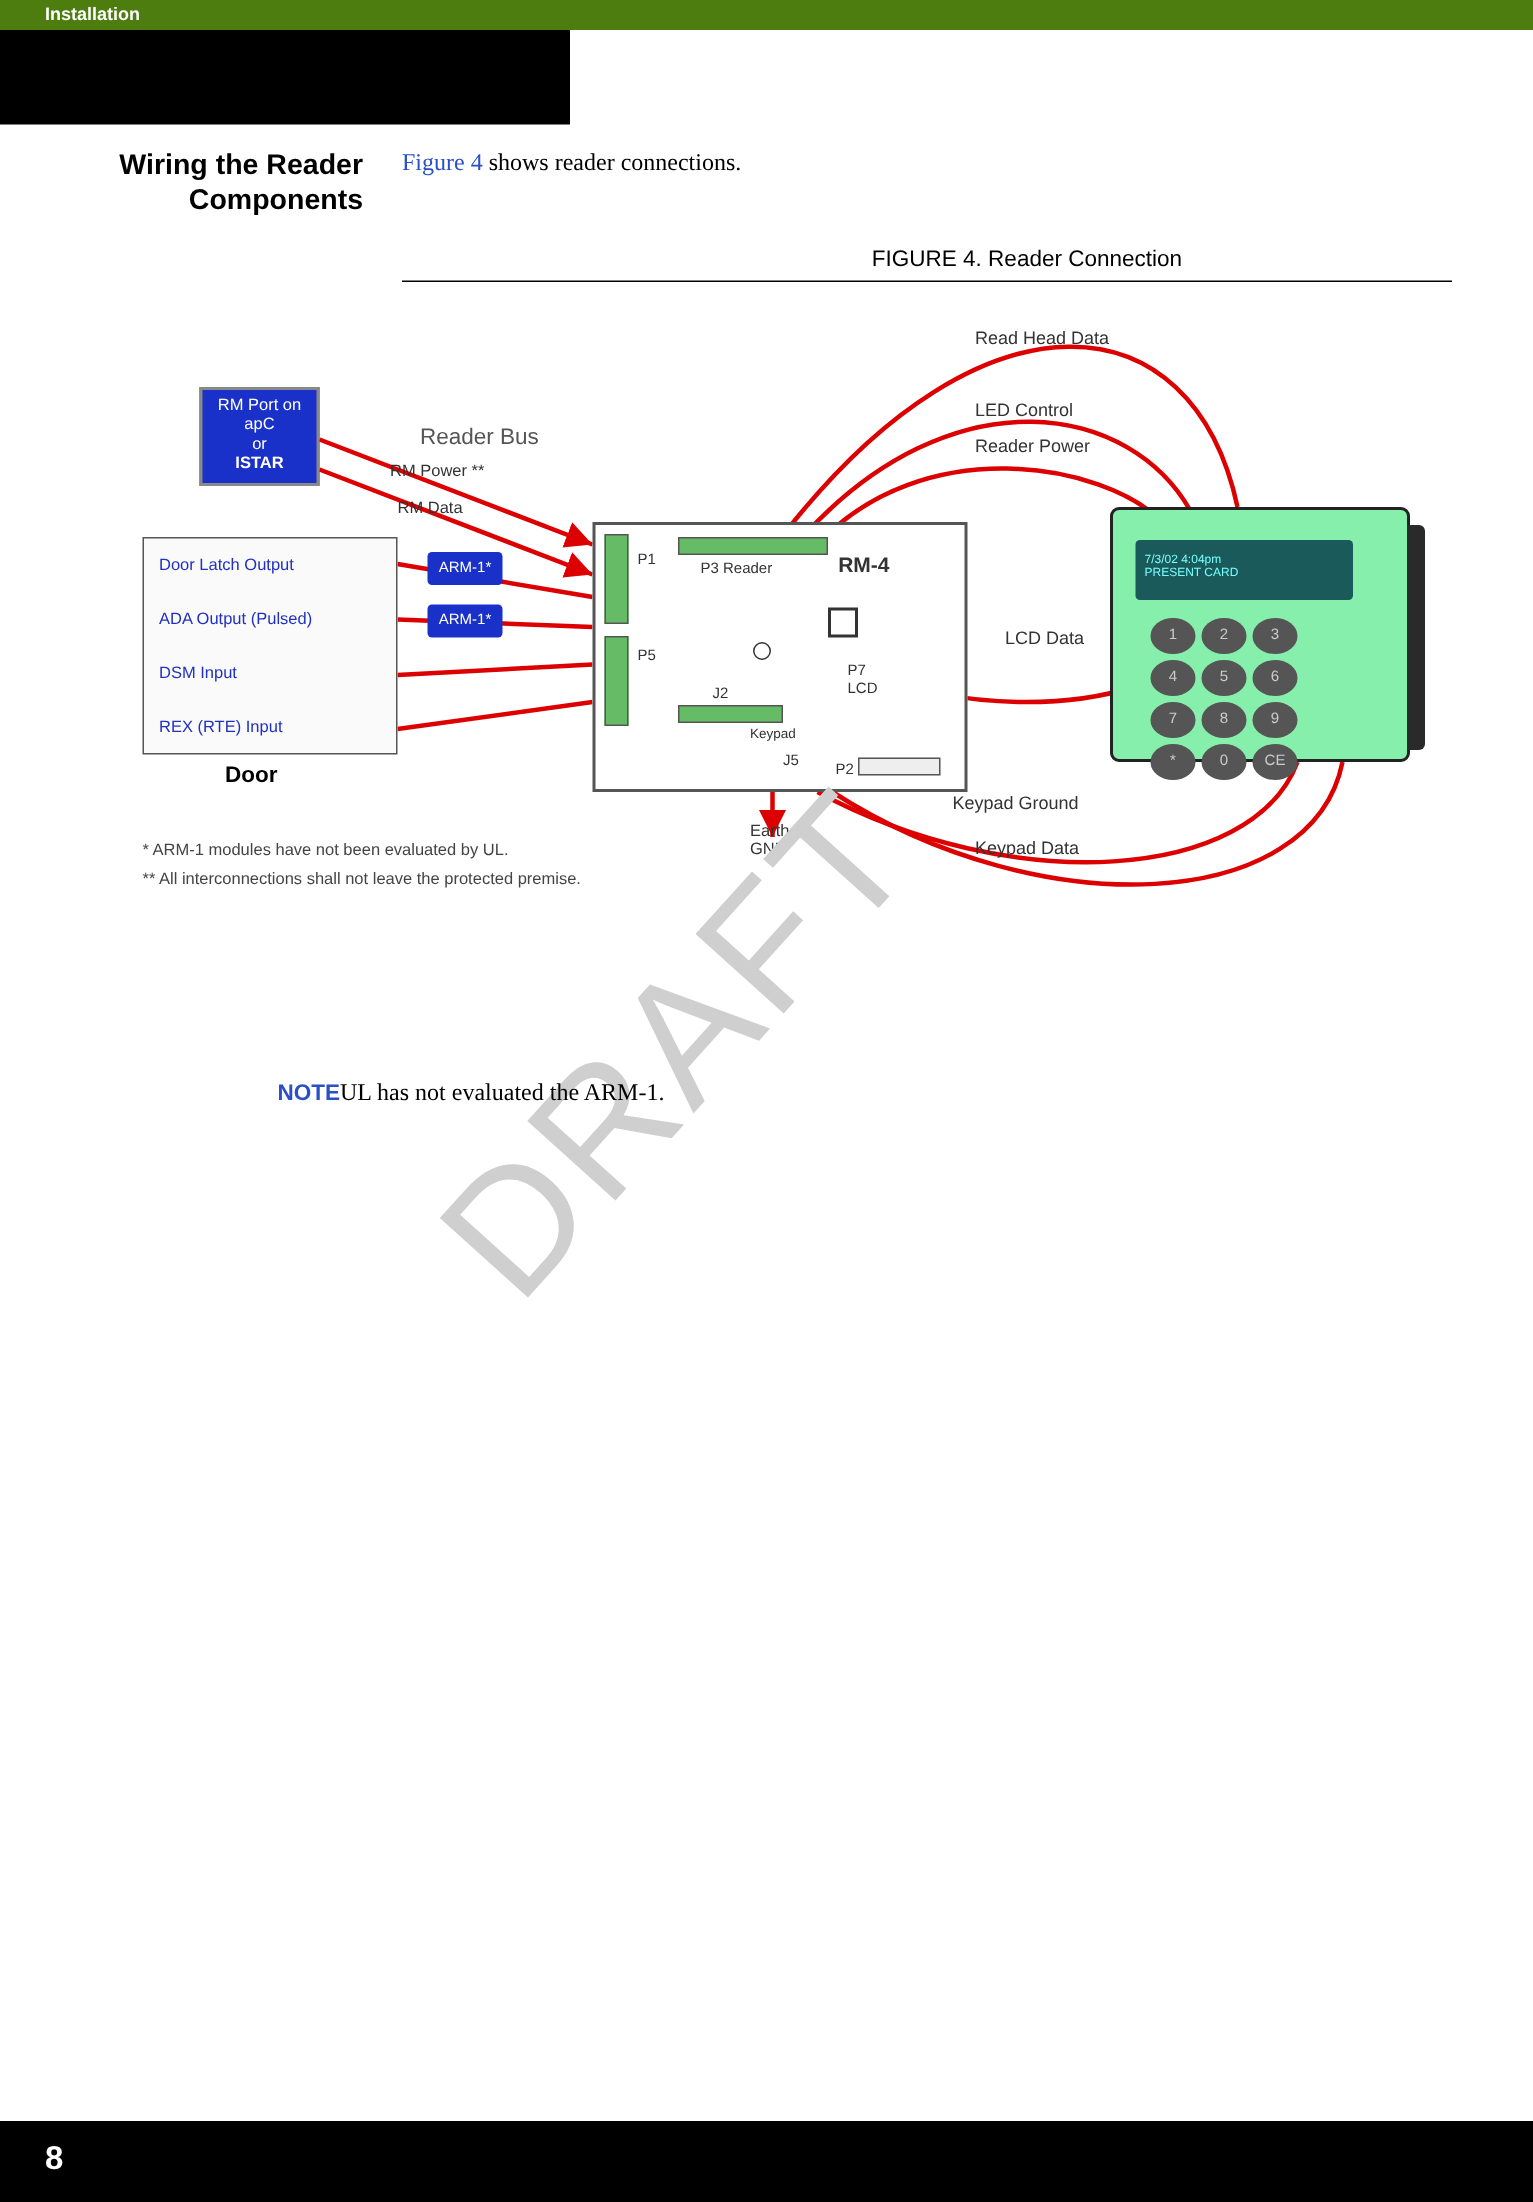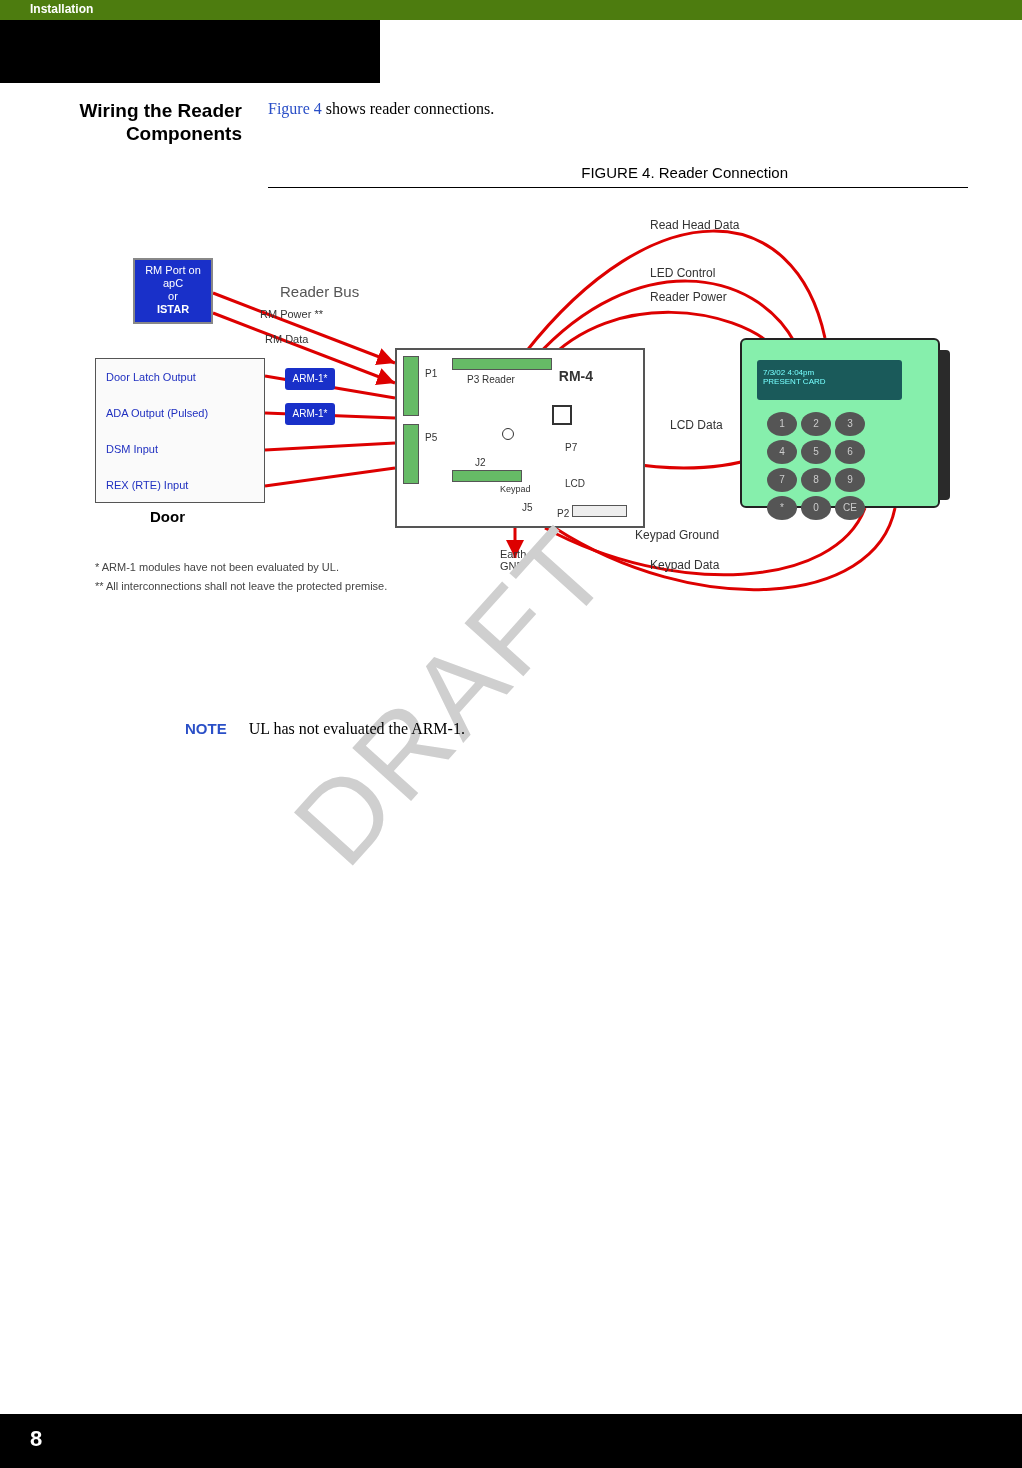--- a/index.html
+++ b/index.html
@@ -90,21 +90,21 @@
     background:#2a2a2a; border-radius:0 4px 4px 0;
   }
   .footnotes { position:absolute; left:0; top:340px; font-size:11px; color:#444; line-height:1.8;}
   .watermark {
     position:absolute; left:250px; top:530px;
     font-size:115px; color:#cfcfcf; font-weight:400;
     transform:rotate(-48deg); transform-origin:center;
     font-family:Arial,sans-serif; letter-spacing:4px;
     pointer-events:none;
   }
-  .note-row { position:absolute; top:620px; left:185px; display:flex; gap:22px; }
+  .note-row { position:absolute; top:620px; left:185px; display:flex; }
   .note-label { color:#2a4fc7; font-weight:bold; font-size:15px; font-family:Arial,sans-serif;}
   .note-text { font-size:16px; font-family:"Times New Roman",serif; }
   .footer-bar {
     position:absolute; bottom:0; left:0; width:1022px; height:54px; background:#000;
   }
   .footer-bar .pg {
     position:absolute; left:30px; top:12px; color:#fff; font-weight:bold;
     font-size:22px; font-family:Arial,sans-serif;
   }
   svg.wires { position:absolute; left:0; top:0; width:870px; height:430px; pointer-events:none;}
@@ -191,21 +191,21 @@
       <div class="p-label" style="left:70px; top:24px;">P3 Reader</div>
       <div class="connector-block" style="left:6px; top:74px; width:16px; height:60px; background:#6b6;"></div>
       <div class="p-label" style="left:28px; top:82px;">P5</div>
       <div class="connector-block" style="left:55px; top:120px; width:70px; height:12px; background:#6b6;"></div>
       <div class="p-label" style="left:78px; top:107px;">J2</div>
       <div class="p-label" style="left:70px; top:134px; font-size:9px;padding-left:33px;">Keypad</div>
       <div class="p-label" style="left:125px; top:152px;">J5</div>
       <div class="p-label" style="left:160px; top:158px;">P2</div>
       <div class="connector-block" style="left:175px; top:155px; width:55px; height:12px;"></div>
       <div class="p-label" style="left:168px; top:92px;">P7</div>
-      <div class="p-label" style="left:168px; top:104px;margin-top:24px;">LCD</div>
+      <div class="p-label" style="left:168px; top:104px;">LCD</div>
       <div style="position:absolute; left:105px; top:78px; width:12px; height:12px; border:1px solid #333; border-radius:50%;"></div>
       <div style="position:absolute; left:155px; top:55px; width:20px; height:20px; border:2px solid #333;"></div>
     </div>
 
     <div class="lbl" style="left:405px; top:330px; white-space:pre; font-size:11px;">Earth
 GND</div>
 
     <div class="lbl" style="left:555px; top:0px;">Read Head Data</div>
     <div class="lbl" style="left:555px; top:48px;">LED Control</div>
     <div class="lbl" style="left:555px; top:72px;">Reader Power</div>

